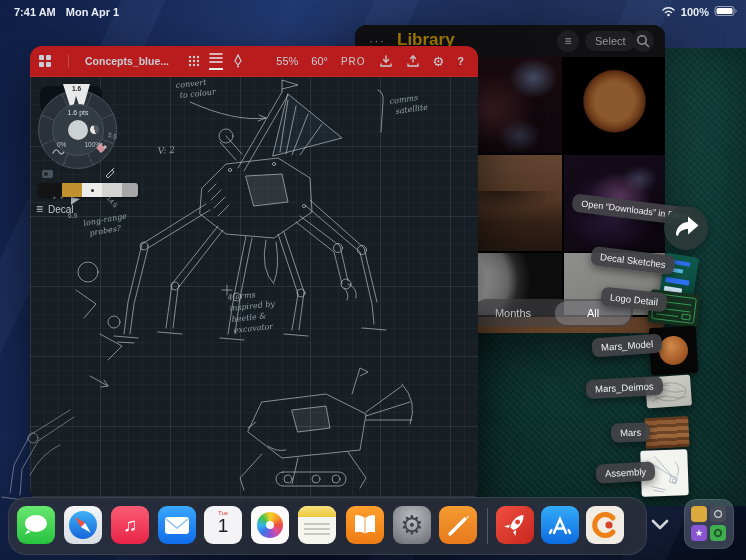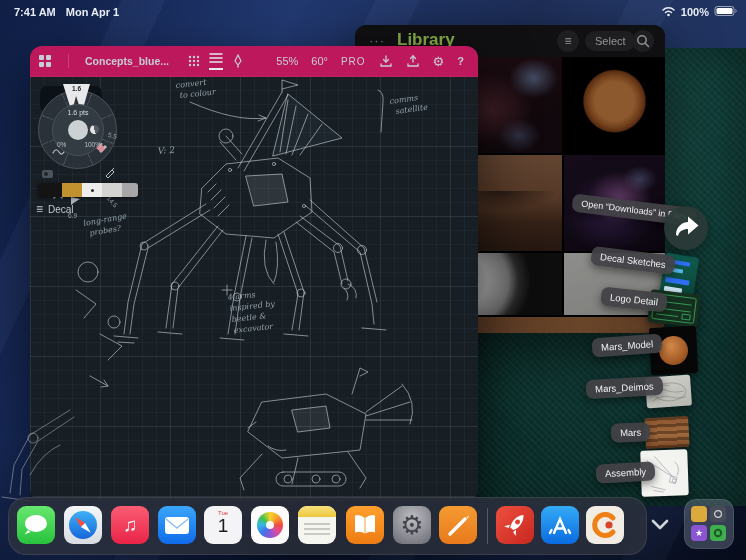--- a/index.html
+++ b/index.html
@@ -23,40 +23,40 @@
   
   .statusbar{left:0;top:0;width:746px;height:24px;color:#e9edf5;font-size:11px;font-weight:bold;z-index:40;}
   .sb-left{position:absolute;left:14px;top:6px;display:flex;gap:10px;}
   .sb-right{position:absolute;right:8px;top:5px;display:flex;gap:5px;align-items:center;}
   
   .window{border-radius:12px;box-shadow:0 22px 55px rgba(0,0,0,.6);overflow:hidden;}
   
   .library{left:355px;top:25px;width:310px;height:308px;background:#000;z-index:5;}
   .lib-header{position:absolute;left:0;top:0;width:310px;height:32px;background:#17171a;}
   .lib-more{position:absolute;left:11px;top:6px;width:22px;height:20px;color:#bfbfc4;font-size:13px;letter-spacing:1px;line-height:20px;text-align:center;}
-  .lib-title{position:absolute;left:42px;top:5px;color:#bef264;font-size:17px;font-weight:bold;}
+  .lib-title{position:absolute;left:42px;top:5px;color:#eab308;font-size:17px;font-weight:bold;}
   .lib-circle{position:absolute;top:5px;width:22px;height:22px;border-radius:50%;background:#2b2b2f;color:#cfcfd4;text-align:center;line-height:22px;font-size:12px;}
   .lib-select{position:absolute;top:6px;left:230px;height:20px;padding:0 10px;border-radius:11px;background:#2b2b2f;color:#d2d2d7;font-size:11px;line-height:20px;}
   .cell{position:absolute;}
   .seg{position:absolute;left:118px;top:274px;width:160px;height:28px;border-radius:15px;background:rgba(70,70,74,.62);display:flex;z-index:3;}
   .seg-months{flex:1;color:#cfcfd2;font-size:11px;text-align:center;line-height:28px;}
   .seg-all{width:76px;margin:2px;border-radius:12px;background:rgba(150,150,156,.45);color:#fff;font-size:11px;text-align:center;line-height:24px;}
   .lib-dim{position:absolute;inset:0;background:rgba(0,0,0,.30);z-index:2;pointer-events:none;}
   
   .p-horsehead{background:radial-gradient(40% 35% at 72% 22%, rgba(150,185,240,.55), transparent 60%),radial-gradient(60% 55% at 30% 55%, rgba(175,85,105,.4), transparent 70%),radial-gradient(30% 25% at 58% 82%, rgba(140,170,235,.35), transparent 70%),linear-gradient(160deg,#2a1219,#180c12 70%);}
   .p-marsglobe{background:radial-gradient(circle at 50% 46%, #c97f41 0 27%, #a35c28 36%, #7e3f1c 42%, #000 44%),#050505;}
   .p-hills{background:linear-gradient(180deg,#8d6347 0%,#7a5138 45%,#4b3020 70%,#35221a 100%);}
   .p-hills::after{content:"";position:absolute;left:0;top:38%;width:100%;height:30%;background:radial-gradient(80% 100% at 40% 0%, rgba(35,22,15,.75), transparent 70%);}
   .p-orion{background:radial-gradient(45% 40% at 55% 45%, rgba(215,130,205,.5), transparent 70%),radial-gradient(60% 55% at 45% 60%, rgba(130,85,200,.35), transparent 75%),radial-gradient(25% 20% at 75% 25%, rgba(160,175,240,.4), transparent 70%),linear-gradient(150deg,#201226,#120a18);}
   .p-sat{background:radial-gradient(120% 160% at -15% 45%, #e9e9e9 0 35%, #9a9a9a 52%, #3a3a3a 60%, #141414 70%),#101010;}
   .p-page{background:linear-gradient(160deg,#cbcbc8,#b4b4b0);}
   .p-desert{background:linear-gradient(90deg,#7c4f33,#96643c 60%,#835434);}
   
   .concepts{left:30px;top:46px;width:448px;height:455px;background:#141b21;z-index:10;}
-  .c-toolbar{position:absolute;left:0;top:0;width:448px;height:30px;background:#be185d;border-bottom:1px solid rgba(255,255,255,.05);color:#c6ced5;}
+  .c-toolbar{position:absolute;left:0;top:0;width:448px;height:30px;background:#b91c1c;border-bottom:1px solid rgba(255,255,255,.05);color:#c6ced5;}
   .tb{position:absolute;top:0;height:30px;display:flex;align-items:center;font-size:11px;color:#c6ced5;}
   .c-canvas{position:absolute;left:0;top:30px;width:448px;height:425px;background-color:#171e24;
     background-image:
       linear-gradient(rgba(150,172,188,.055) 1px, transparent 1px),
       linear-gradient(90deg, rgba(150,172,188,.055) 1px, transparent 1px),
       linear-gradient(rgba(150,172,188,.10) 1px, transparent 1px),
       linear-gradient(90deg, rgba(150,172,188,.10) 1px, transparent 1px);
     background-size:14px 14px,14px 14px,70px 70px,70px 70px;}
   .icon-sq{display:inline-block;width:14px;height:14px;}
   .divline{width:1px;height:14px;background:rgba(255,255,255,.18);margin:0 8px;}
@@ -140,20 +140,24 @@
     <div class="lib-circle" style="left:202px;">≡</div>
     <div class="lib-select">Select</div>
     <div class="lib-circle" style="left:277px;">
       <svg width="22" height="22" viewBox="0 0 22 22">
           <circle cx="10" cy="10" r="4.2" fill="none" stroke="#cfcfd4" stroke-width="1.5"></circle>
           <line x1="13.2" y1="13.2" x2="16.5" y2="16.5" stroke="#cfcfd4" stroke-width="1.5" stroke-linecap="round"></line>
         </svg>
     </div>
   </div>
 
+  <div class="seg">
+    <div class="seg-months">Months</div>
+    <div class="seg-all">All</div>
+  </div>
 </div>
 
 <div class="abs window concepts">
   <div class="c-canvas">
     <svg class="sketch" width="448" height="425" viewBox="0 0 448 425">
       <g stroke="#c0cad1" stroke-opacity="0.72" stroke-width="0.9" fill="none" stroke-linecap="round" stroke-linejoin="round">
 
         <path d="M252,16 L208,92 M258,19 L214,95"></path>
         <path d="M252,16 L252,4 L268,9 L252,13"></path>
         <path d="M258,18 L312,62 L243,80 Z" fill="rgba(185,200,210,.05)"></path>

